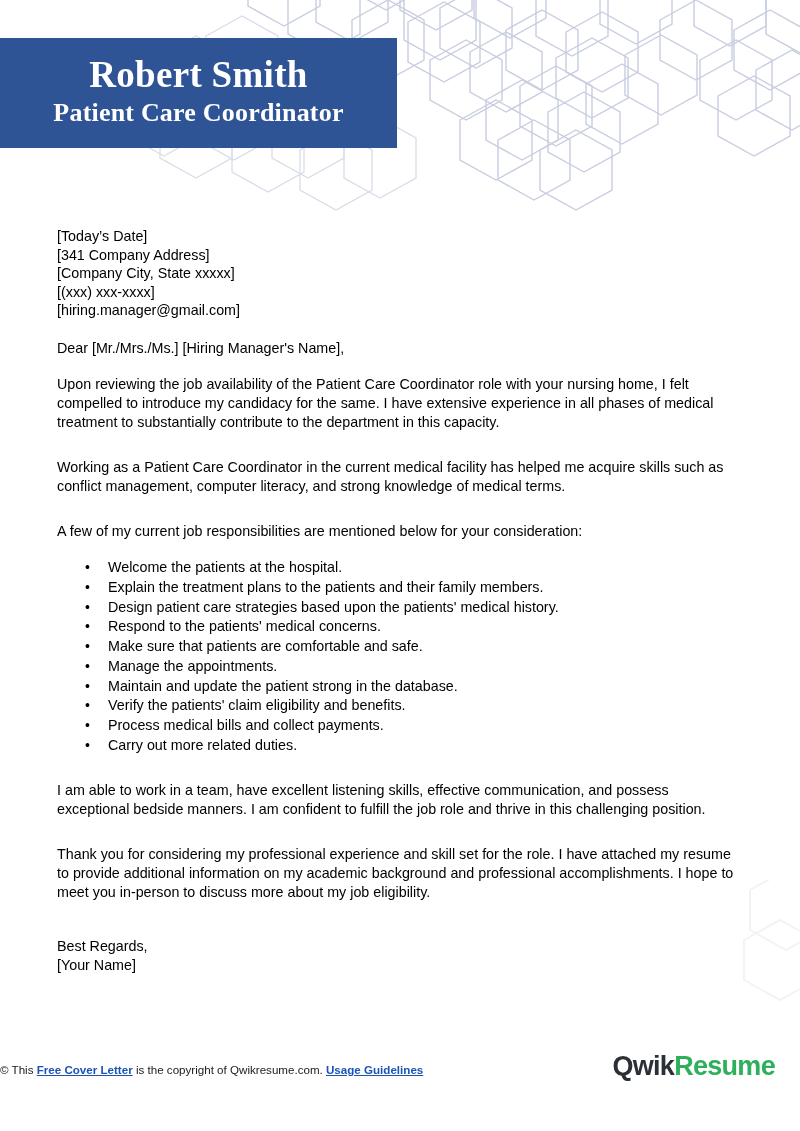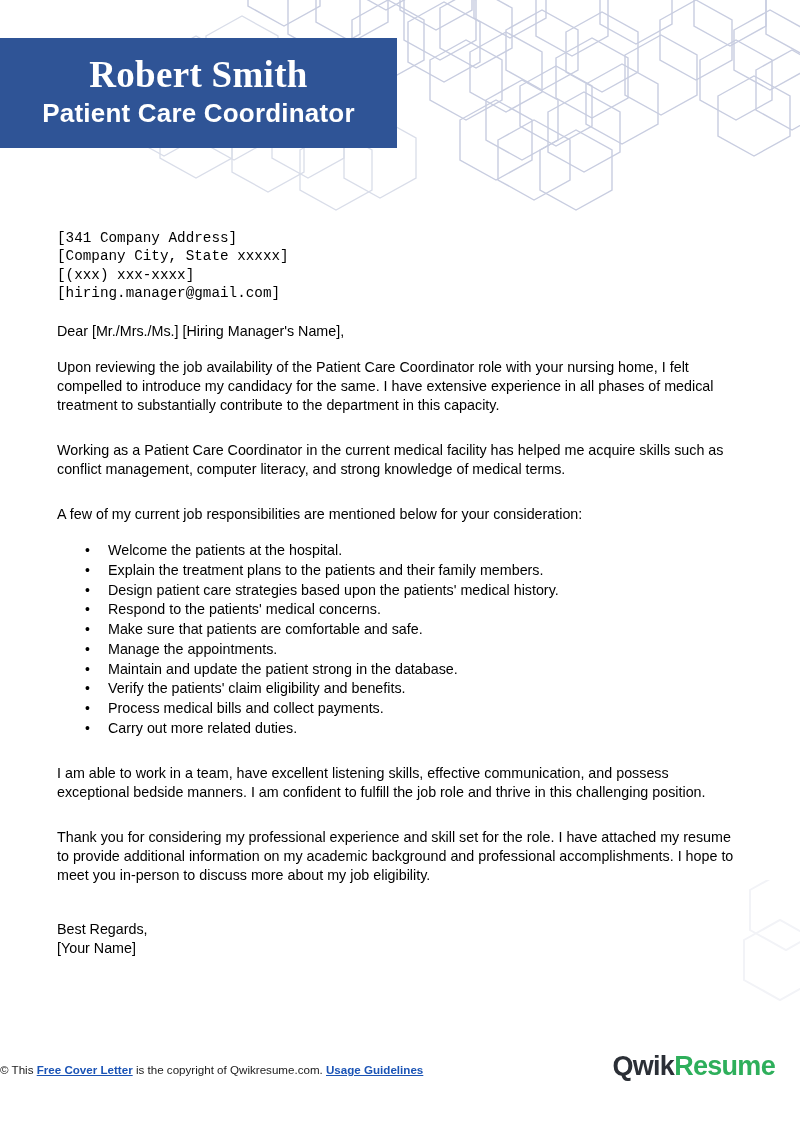--- a/index.html
+++ b/index.html
@@ -53,21 +53,21 @@
   .name-banner .person-name {
     font-family: "Liberation Serif", serif;
     font-weight: bold;
     font-size: 37px;
     line-height: 1.05;
     color: #ffffff;
     letter-spacing: 0.3px;
     white-space: nowrap;
   }
   .name-banner .person-title {
-    font-family: Liberation Sans, sans-serif;
+    font-family: Liberation Serif, serif;
     font-weight: bold;
     font-size: 26px;
     line-height: 1.25;
     color: #ffffff;
     letter-spacing: 0.2px;
     white-space: nowrap;
     margin-top: 2px;
   }
 
   
@@ -77,22 +77,20 @@
     font-size: 14.3px;
     color: #000000;
     line-height: 1.33;
     z-index: 2;
   }
   .block-date {
     margin-top: 12px;
     font-size: 14.3px;
   }
   .addr-block {
-    margin-top: 14px;
-    font-family: Liberation Mono, monospace;
   }
   .addr-block div {
     line-height: 1.28;
   }
   .salutation {
     margin-top: 20px;
   }
   .para {
     margin-top: 17px;
     text-align: left;
@@ -230,20 +228,21 @@
     </svg>
 
     <div class="name-banner">
       <div class="person-name">Robert Smith</div>
       <div class="person-title">Patient Care Coordinator</div>
     </div>
   </div>
 
   <div class="letter-body">
 
+    <div class="block-date">[Today’s Date]</div>
 
     <div class="addr-block">
       <div>[341 Company Address]</div>
       <div>[Company City, State xxxxx]</div>
       <div>[(xxx) xxx-xxxx]</div>
       <div>[hiring.manager@gmail.com]</div>
     </div>
 
     <div class="salutation">Dear [Mr./Mrs./Ms.] [Hiring Manager's Name],</div>
 

